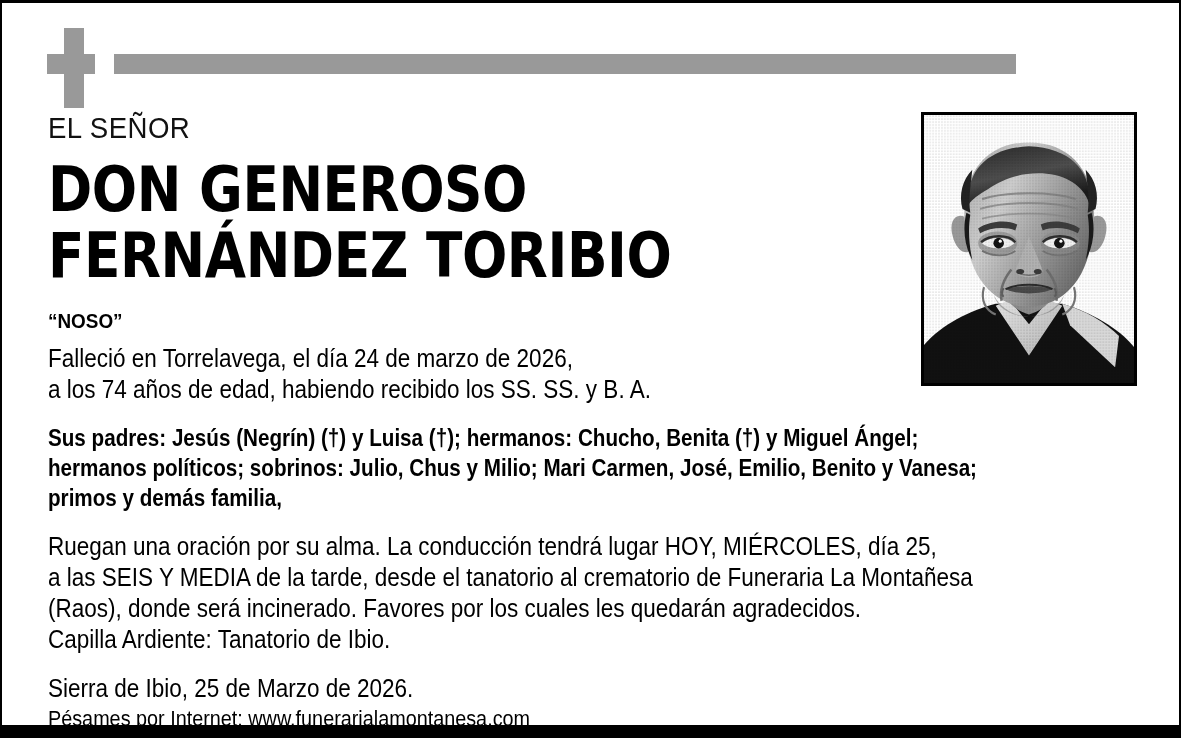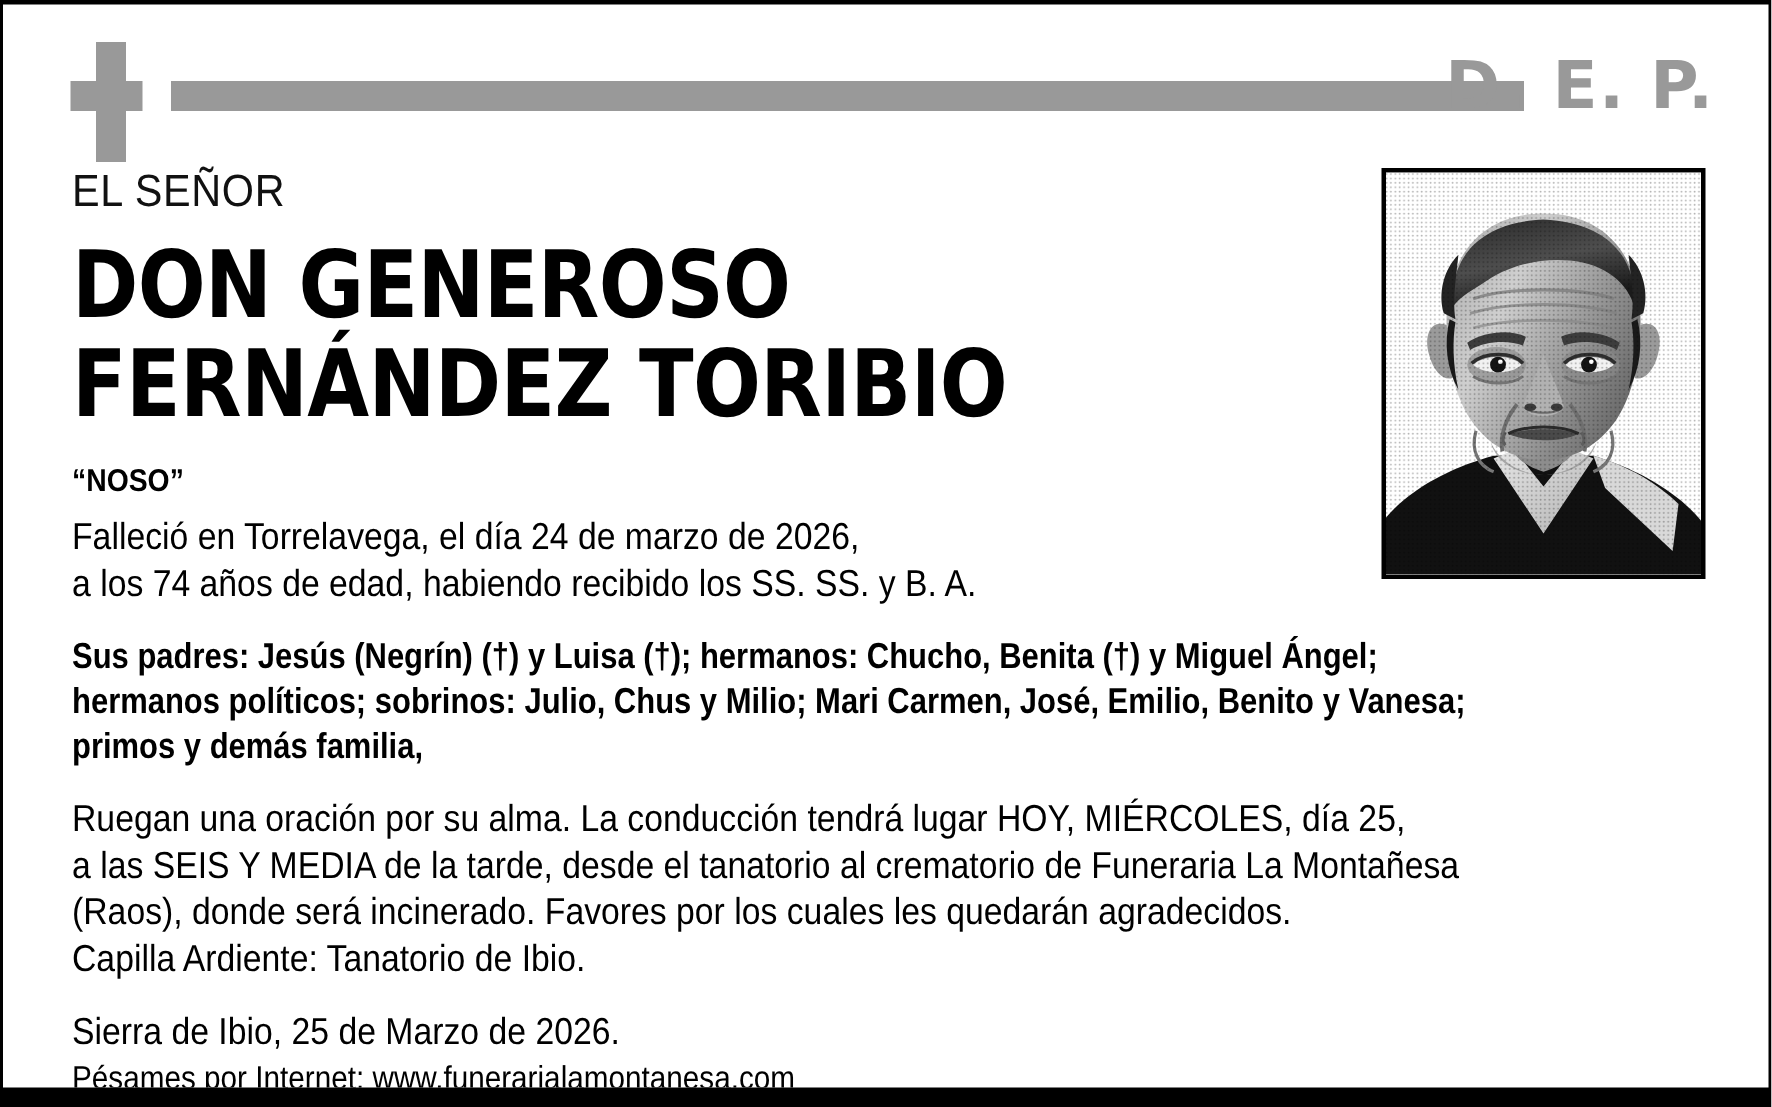--- a/index.html
+++ b/index.html
@@ -199,21 +199,20 @@
 <body>
 
 <div class="notice">
 
   <div class="header">
     <div class="cross">
       <div class="v-bar"></div>
       <div class="h-bar"></div>
     </div>
     <div class="rule-bar"></div>
-    <div class="dep">D. E. P.</div>
   </div>
 
   <div class="portrait-frame">
     <svg viewBox="0 0 216 274" preserveAspectRatio="xMidYMid slice">
       <defs>
         <linearGradient id="skinGrad" x1="0" y1="0" x2="1" y2="0.6">
           <stop offset="0%" stop-color="#a8a8a8"></stop>
           <stop offset="38%" stop-color="#cfcfcf"></stop>
           <stop offset="72%" stop-color="#9a9a9a"></stop>
           <stop offset="100%" stop-color="#6f6f6f"></stop>

